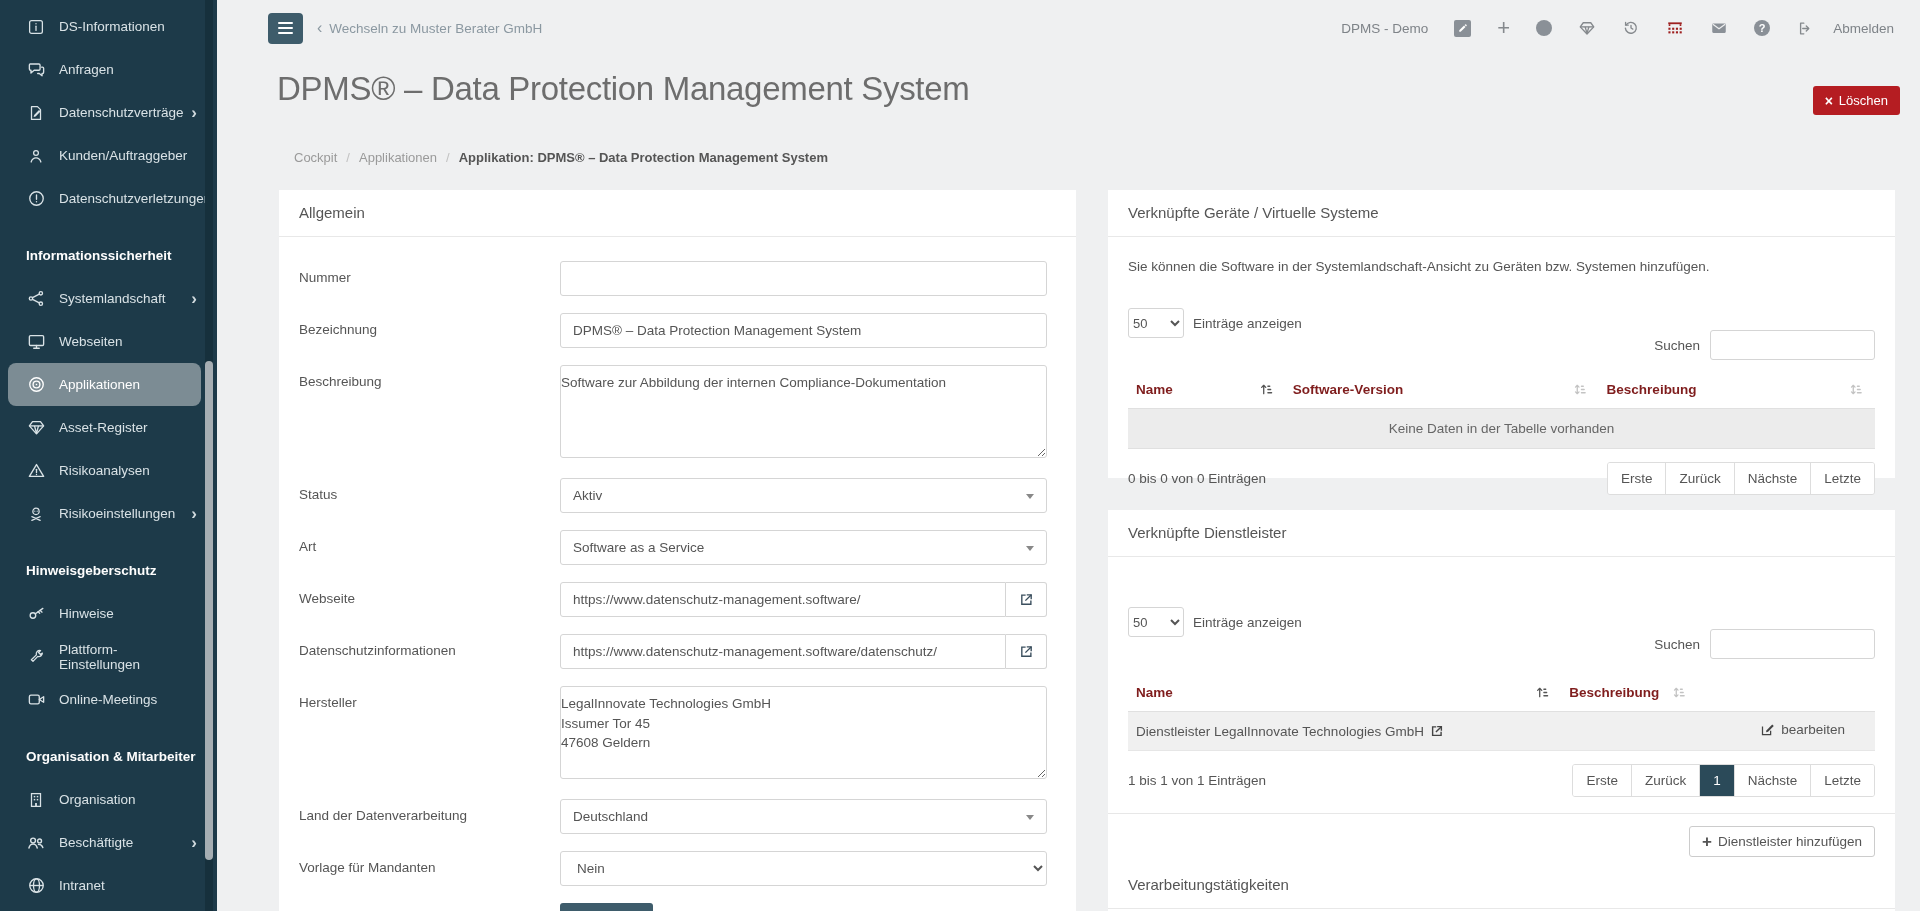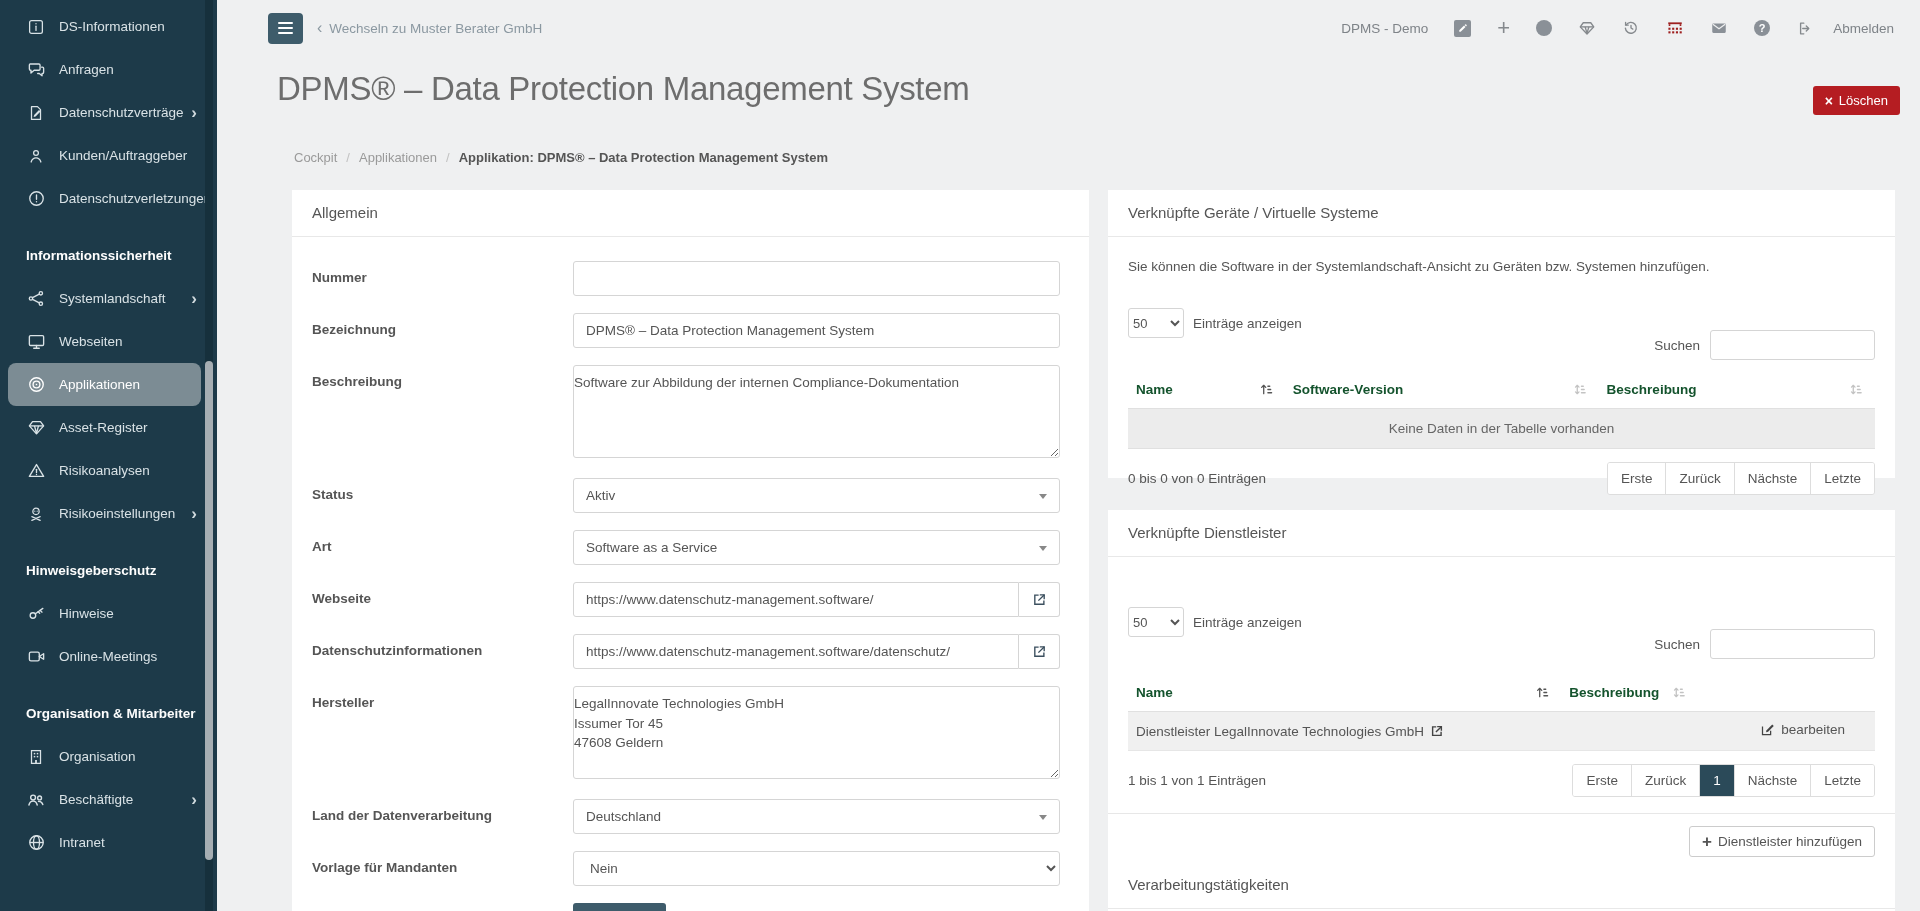--- a/index.html
+++ b/index.html
@@ -41,29 +41,29 @@
   .delete-btn { position:absolute; right:20px; top:86px; height:29px; padding:0 12px; background:#b51d22; color:#fff; border:none; border-radius:3px; font-size:13px; font-family:inherit; display:flex; align-items:center; gap:6px; cursor:pointer; }
   .delete-btn .x { font-weight:bold; font-size:14px; }
   .breadcrumb { position:absolute; left:294px; top:126px; font-size:13px; color:#9a9a9a; display:flex; gap:9px; align-items:center;margin-top:24px; }
   .breadcrumb .sep { color:#c2c2c2; }
   .breadcrumb .bc-link { color:#9a9a9a; text-decoration:none; }
   .breadcrumb .current { color:#555; font-weight:bold; }
 
   
   .card { position:absolute; background:#fff; }
   .card-hd { height:47px; line-height:46px; padding:0 20px; border-bottom:1px solid #e8e8e8; font-size:15px; color:#555; }
-  .card-allgemein  { left:292px;  top:190px; width:797px; height:721px; overflow:hidden; }
+  .card-allgemein  { left:279px;  top:190px; width:797px; height:721px; overflow:hidden; }
   .card-devices    { left:1108px; top:190px; width:787px; height:288px; }
   .card-providers  { left:1108px; top:510px; width:787px; height:392px; overflow:hidden; }
   .card-processing { left:1108px; top:862px; width:787px; height:60px;  overflow:hidden; }
 
   
   .form-body { padding:24px 20px 0; }
   .frow { display:flex; margin-bottom:17px; }
-  .frow > label { width:261px; flex:0 0 261px; font-weight:bold; color:#555; padding-top:9px; }
+  .frow > label { width:261px; flex:0 0 261px; font-weight:normal; color:#555; padding-top:9px; }
   .fctl { width:487px; position:relative; }
   .txt, .sel2, select.native {
     width:100%; height:35px; border:1px solid #d5d5d5; border-radius:3px;
     padding:0 12px; font-family:inherit; font-size:13.5px; color:#555; background:#fff;
   }
   textarea.txt { height:93px; padding:7px 0; resize:both; line-height:1.45; }
   .sel2 { line-height:33px; cursor:pointer; position:relative; }
   .sel2 .caret { position:absolute; right:12px; top:15px; width:0; height:0; border-left:4.5px solid transparent; border-right:4.5px solid transparent; border-top:5px solid #888; }
   select.native { appearance:auto; }
   .igroup { display:flex; }
@@ -73,21 +73,21 @@
 
   
   .tc-body { padding:14px 20px 0; }
   .tc-info { margin:8px 0 12px; color:#555; }
   .tc-controls { display:flex; align-items:center; margin-top:4px; }
   .len-select { width:56px; height:30px; border:1px solid #d5d5d5; border-radius:3px; color:#555; font-family:inherit; font-size:13px; background:#fff; }
   .len-label { margin-left:9px; }
   .search-wrap { margin-left:auto; display:flex; align-items:center; gap:10px;margin-top:44px; }
   .search-input { width:165px; height:30px; border:1px solid #d5d5d5; border-radius:3px; padding:0 8px; font-family:inherit; font-size:13.5px; }
   table.dt { width:100%; border-collapse:collapse; margin-top:16px; }
-  table.dt th { text-align:left; font-weight:bold; color:#14532d; padding:6px 8px 11px; border-bottom:1px solid #e0e0e0; cursor:pointer; }
+  table.dt th { text-align:left; font-weight:bold; color:#7f1d1d; padding:6px 8px 11px; border-bottom:1px solid #e0e0e0; cursor:pointer; }
   table.dt th .th-in { display:flex; align-items:center; }
   table.dt th .sort { margin-left:auto; padding-right:4px; }
   table.dt th.w-name { width:21%; } table.dt th.w-ver { width:42%; }
   table.dt th.p-name { width:58%; }
   td.empty { background:#ececec; text-align:center; padding:12px 8px; color:#666; border-bottom:1px solid #e0e0e0; }
   tr.stripe td { background:#f0f0f0; padding:10px 8px; color:#555; border-bottom:1px solid #e6e6e6; }
   .cell-link { display:inline-flex; align-items:center; gap:6px; }
   .edit-link { display:inline-flex; align-items:center; gap:6px; color:#555; text-decoration:none; }
   td.td-edit { text-align:right; padding-right:30px !important; }
   .tc-footer { display:flex; align-items:center; margin-top:13px; }
@@ -226,20 +226,28 @@
 
     <a class="sb-item">
       <span class="sbi">
           <svg width="19" height="19" viewBox="0 0 24 24" fill="none" stroke="currentColor" stroke-width="1.7" stroke-linecap="round">
             <circle cx="7.5" cy="14.5" r="3.5"></circle>
             <path d="M10.7 12.3L20 5.5"></path>
             <path d="M16.5 8l2.5 2.3M14 9.8l2 1.9"></path>
           </svg>
         </span>
       <span>Hinweise</span>
+    </a>
+    <a class="sb-item">
+      <span class="sbi">
+          <svg width="18" height="18" viewBox="0 0 24 24" fill="none" stroke="currentColor" stroke-width="1.7" stroke-linecap="round" stroke-linejoin="round">
+            <path d="M20.5 6.8a4.6 4.6 0 0 1-6.1 4.3L8 17.8 5.8 15.6l6.7-6.4a4.6 4.6 0 0 1 5.6-5.8l-2.7 2.7 2.6 2.6 2.5-1.9z"></path>
+          </svg>
+        </span>
+      <span>Plattform-Einstellungen</span>
     </a>
     <a class="sb-item">
       <span class="sbi">
           <svg width="19" height="19" viewBox="0 0 24 24" fill="none" stroke="currentColor" stroke-width="1.7" stroke-linejoin="round">
             <rect x="3" y="6.5" width="12.5" height="11" rx="2"></rect>
             <path d="M15.5 12l5.5-3.5v7z"></path>
           </svg>
         </span>
       <span>Online-Meetings</span>
     </a>

